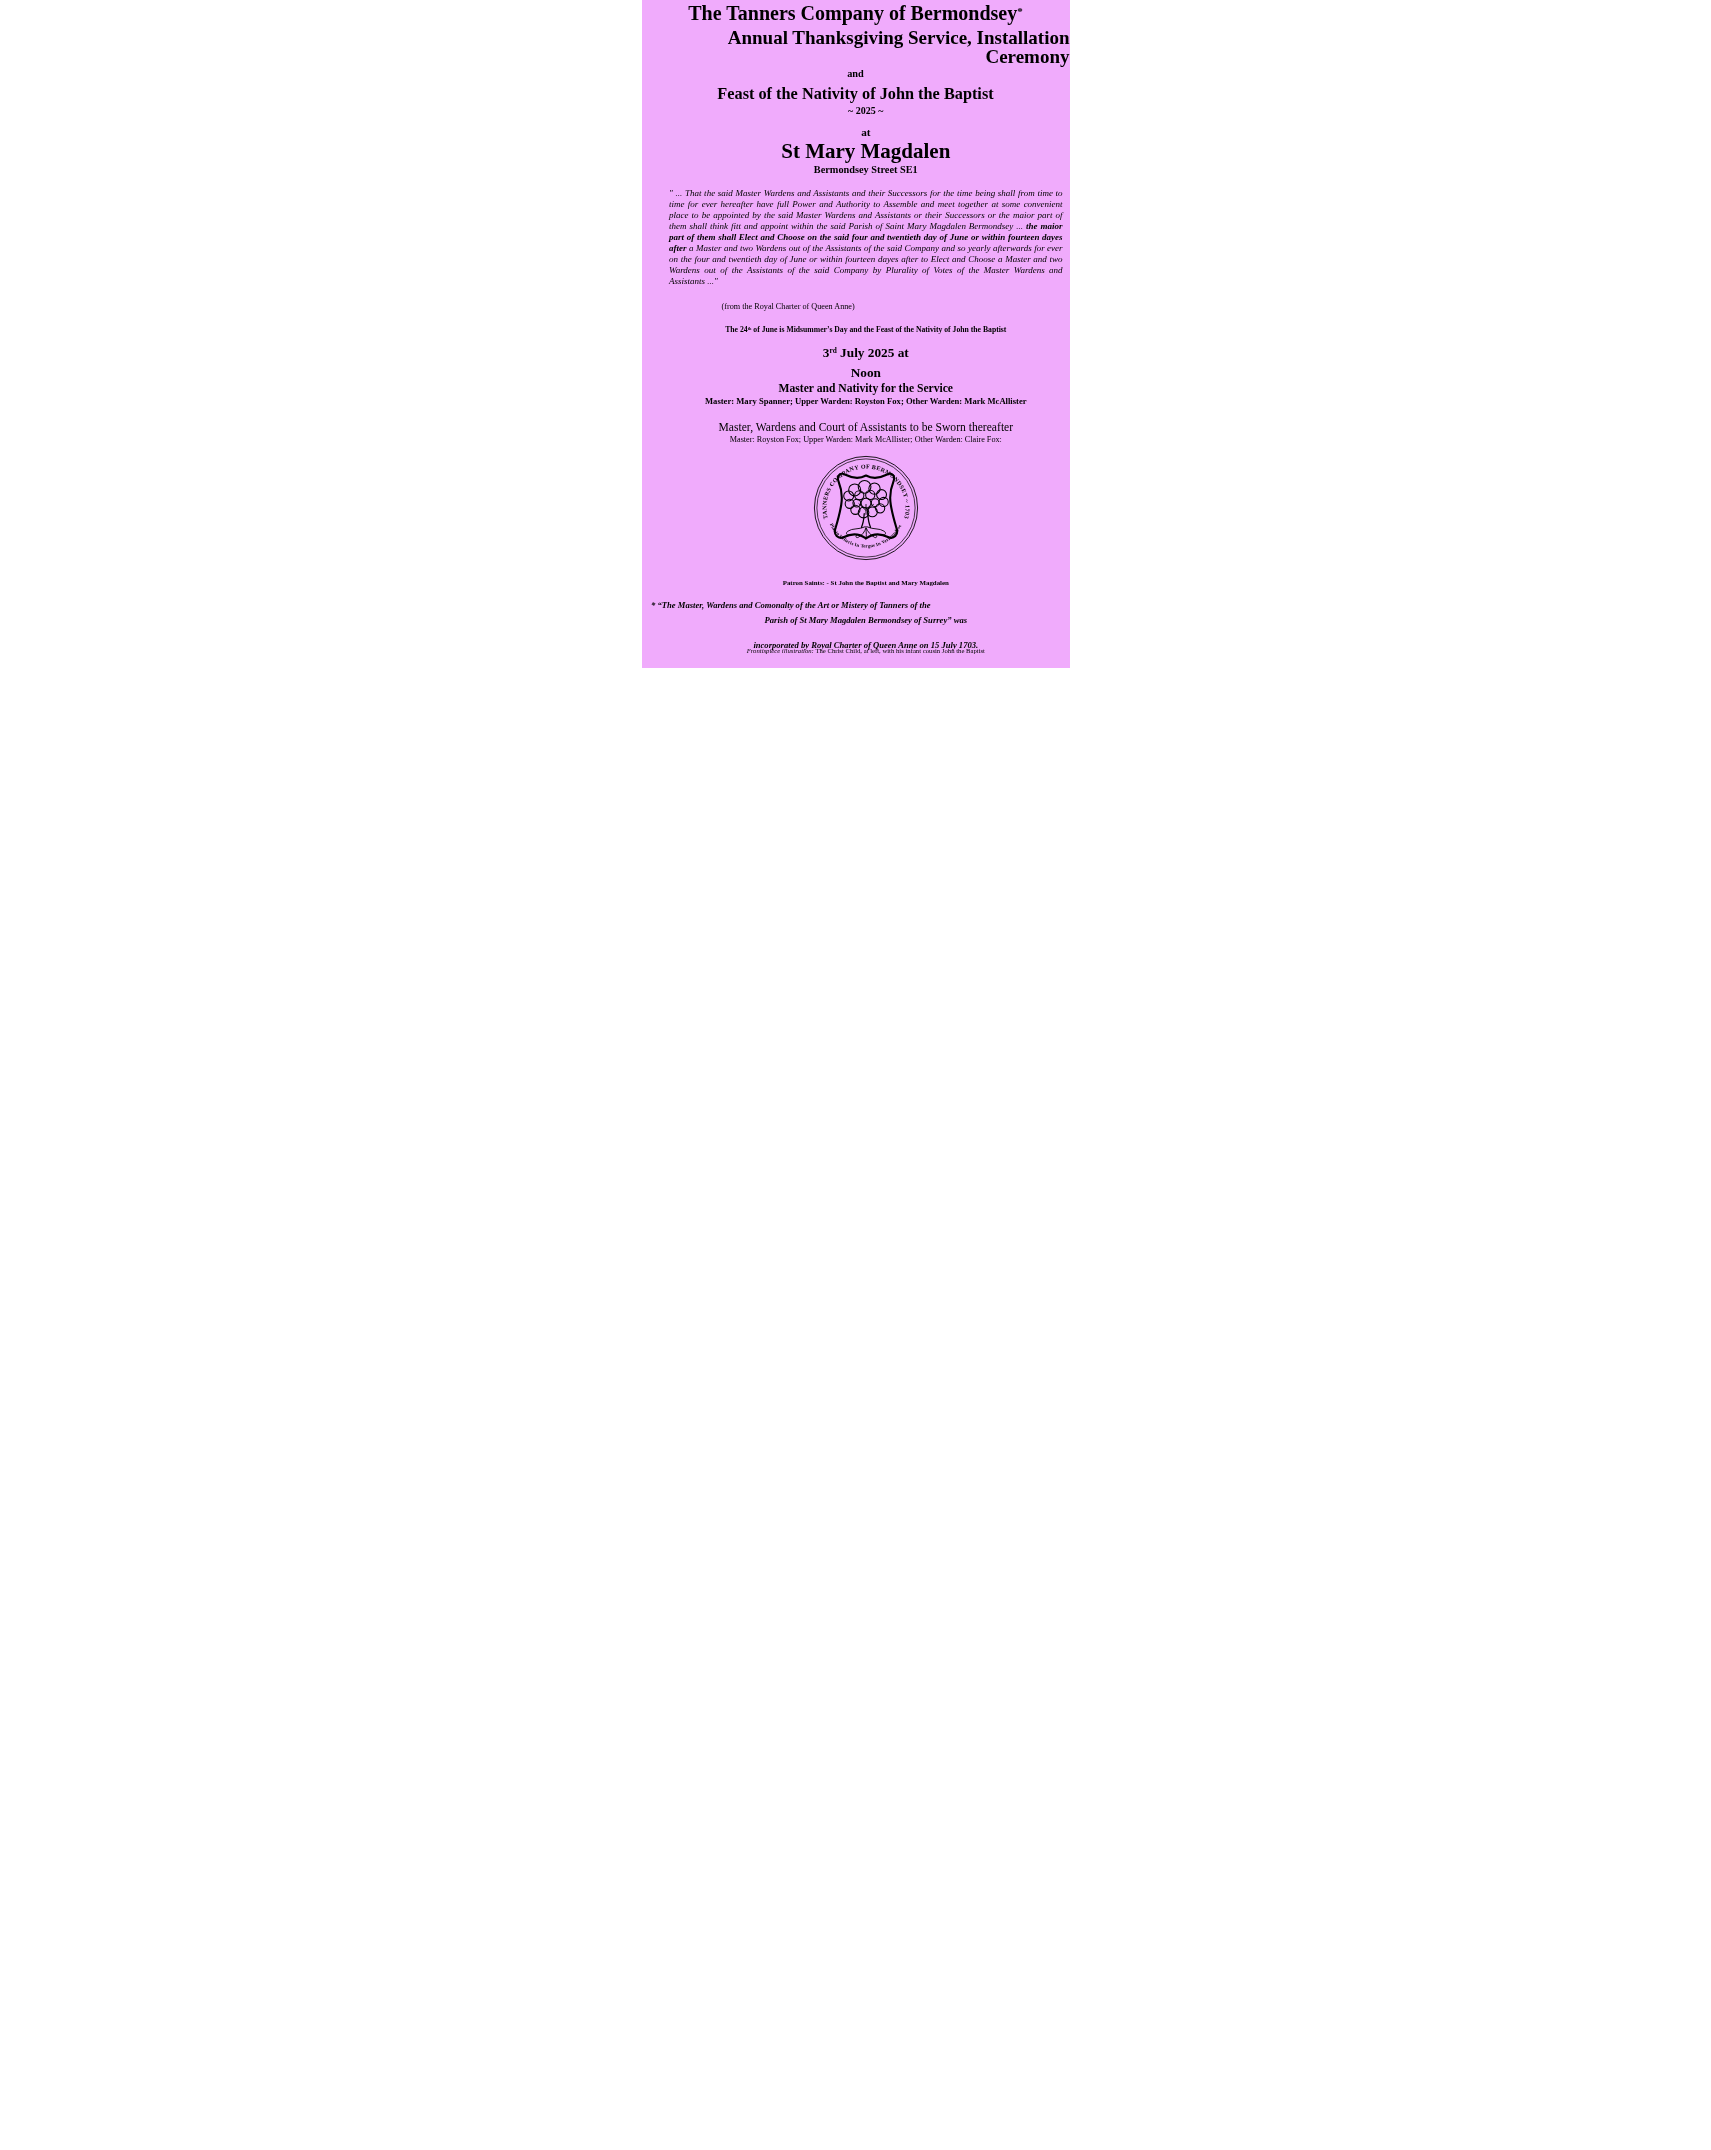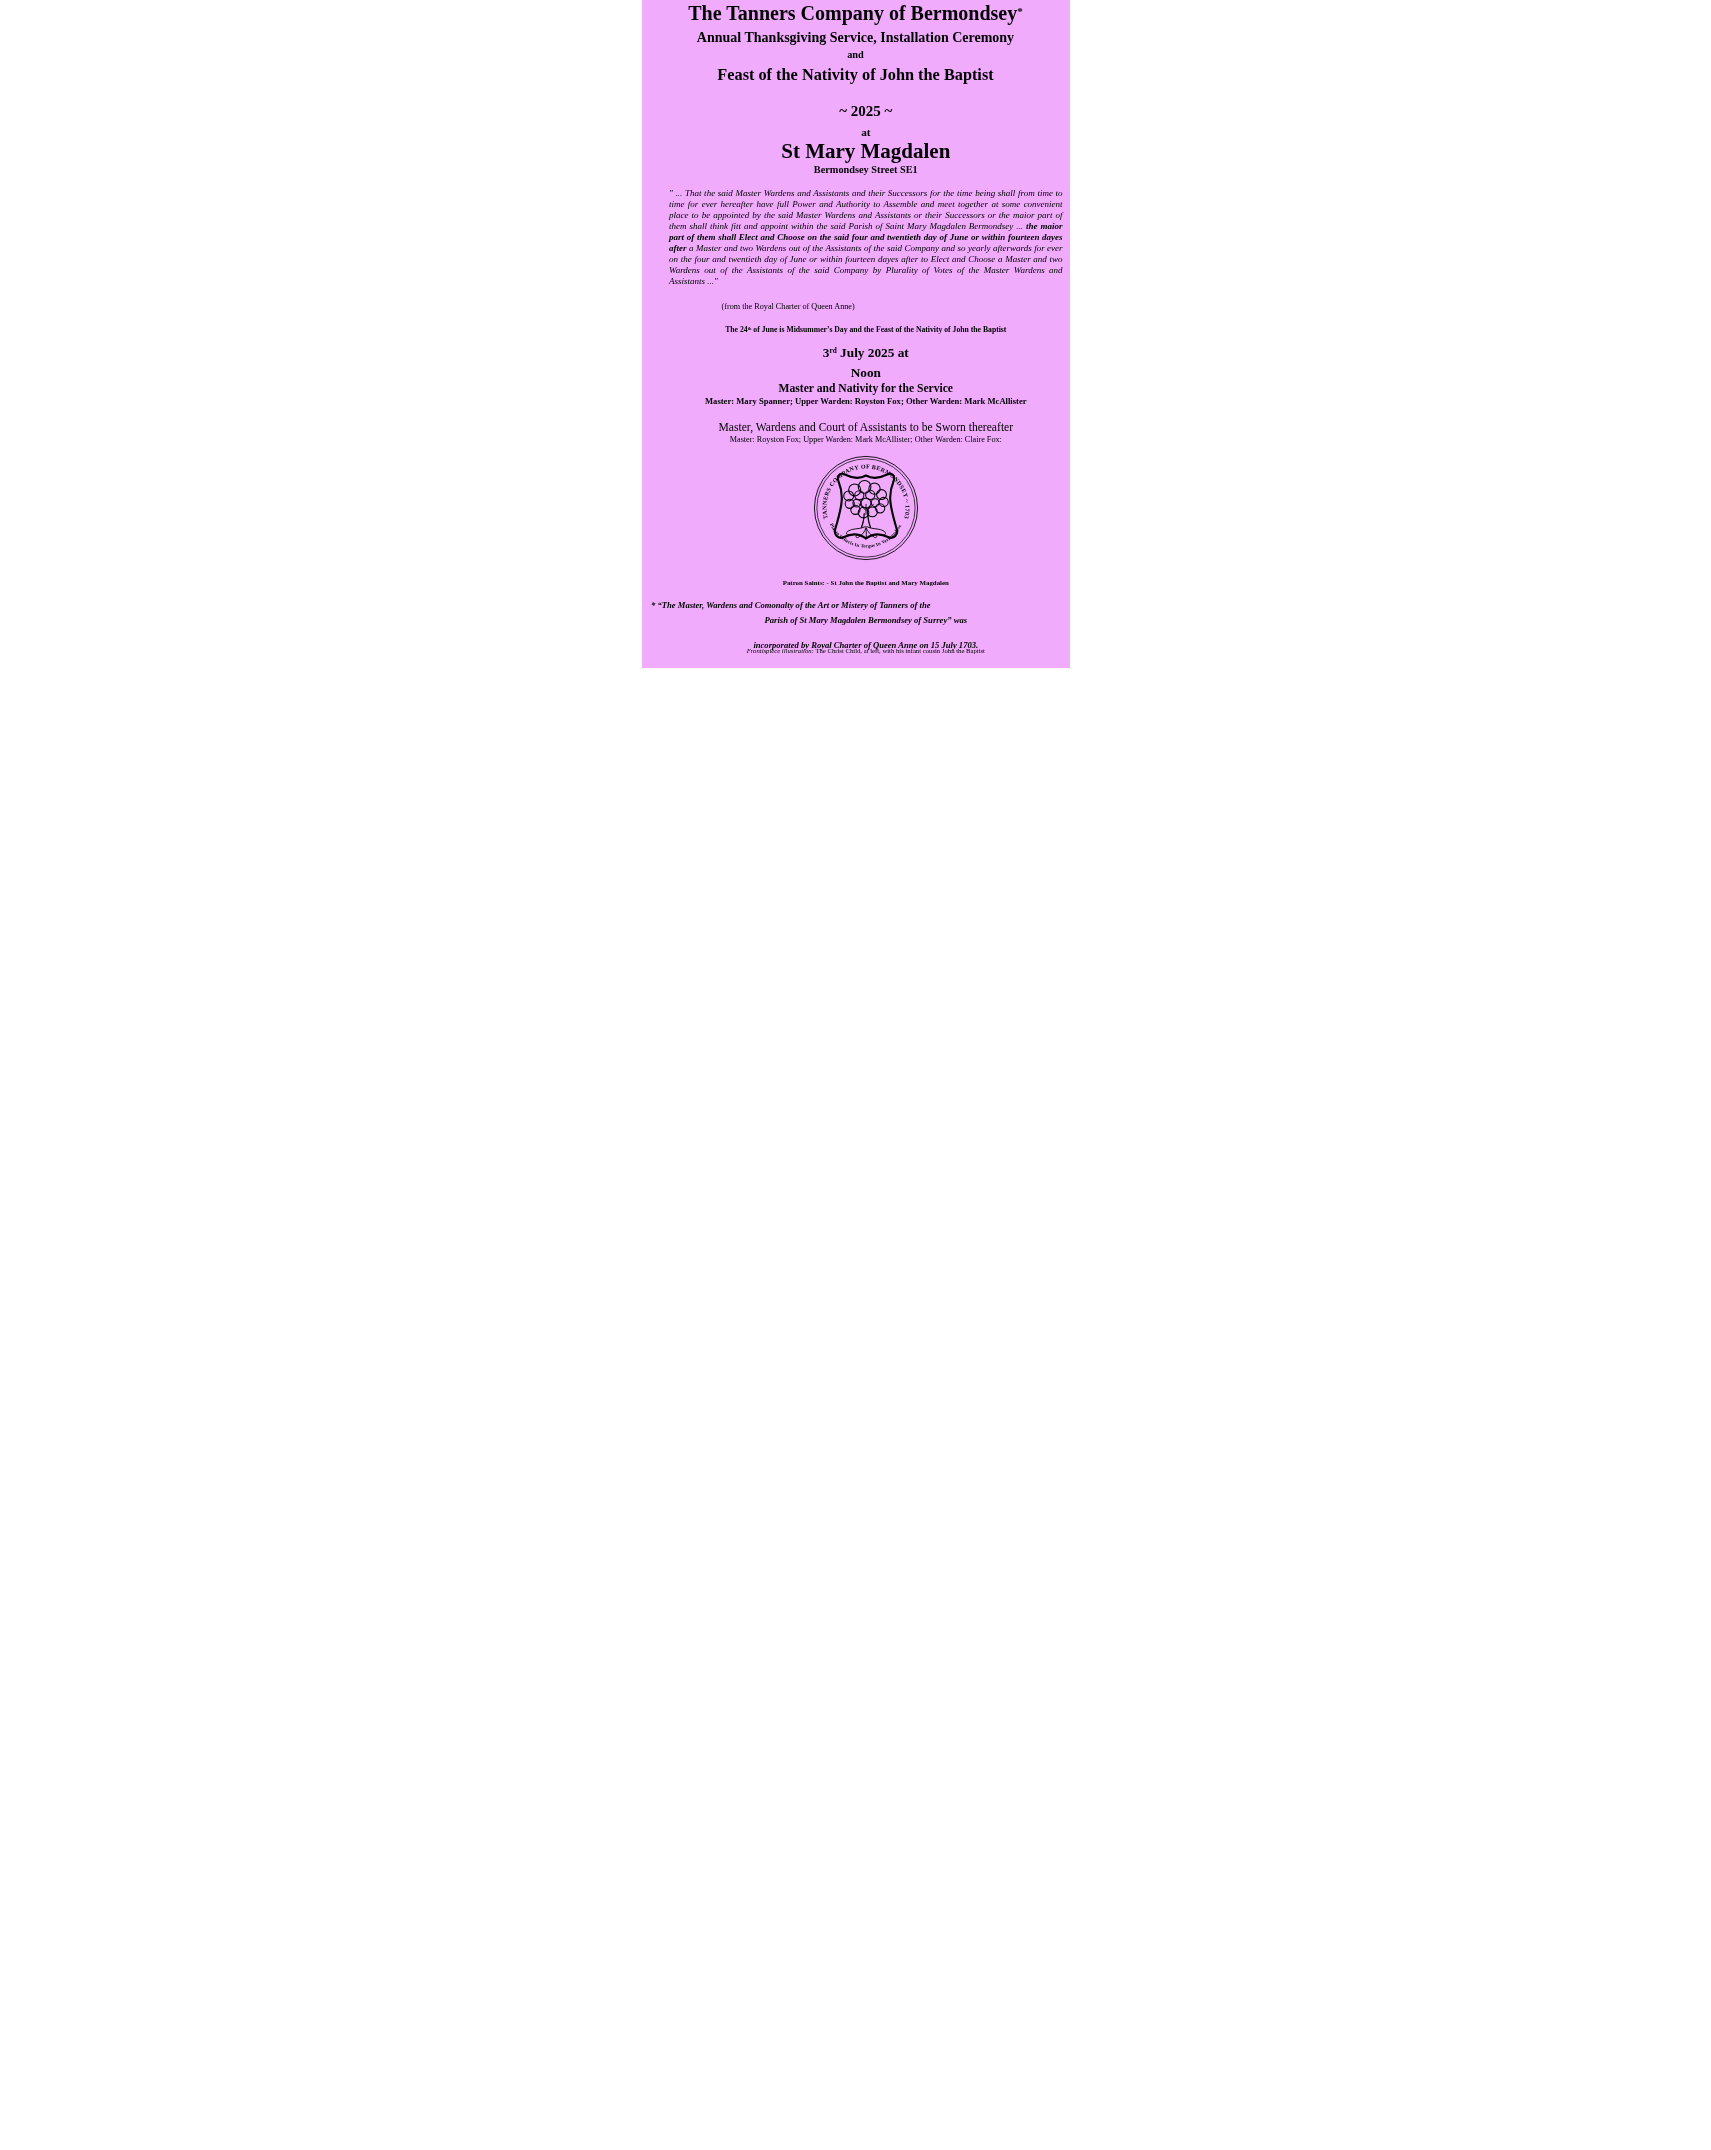--- a/index.html
+++ b/index.html
@@ -11,25 +11,25 @@
     color:#000000;
     font-family:"Liberation Serif","DejaVu Serif",serif;
     overflow:hidden;
   }
   .blk{position:absolute;left:27.5px;right:6.9px;text-align:center;}
   .full{position:absolute;left:0;right:0;text-align:center;}
   sup.s{font-size:0.55em;vertical-align:0.5em;line-height:0;}
 
   .title-block{top:3.4px;font-weight:bold;}
   .t1{font-size:20px;line-height:21px;}
-  .t2{font-size:14px;line-height:19px;margin-top:3.9px;}
+  .t2{font-size:19px;line-height:19px;margin-top:3.9px;text-align:right;}
   .t-and{font-size:10.3px;line-height:12px;margin-top:2px;}
   .t3{font-size:16.3px;line-height:19px;margin-top:3.4px;}
 
-  .year{top:103px;font-size:15px;line-height:16.3px;font-weight:bold;}
+  .year{top:103px;font-size:10px;line-height:16.3px;font-weight:bold;}
   .at-label{top:126px;font-size:11.2px;line-height:13px;font-weight:bold;}
   .venue{top:140px;font-size:21px;line-height:23px;font-weight:bold;}
   .address{top:164px;font-size:10.3px;line-height:12px;font-weight:bold;}
 
   .quote{top:188px;font-size:9px;line-height:11px;font-style:italic;
          text-align:justify;margin:0;}
   .quote b{font-weight:bold;}
   .attribution{top:302px;left:80px;right:6.9px;text-align:left;
                font-size:8.2px;line-height:10.3px;}
 

